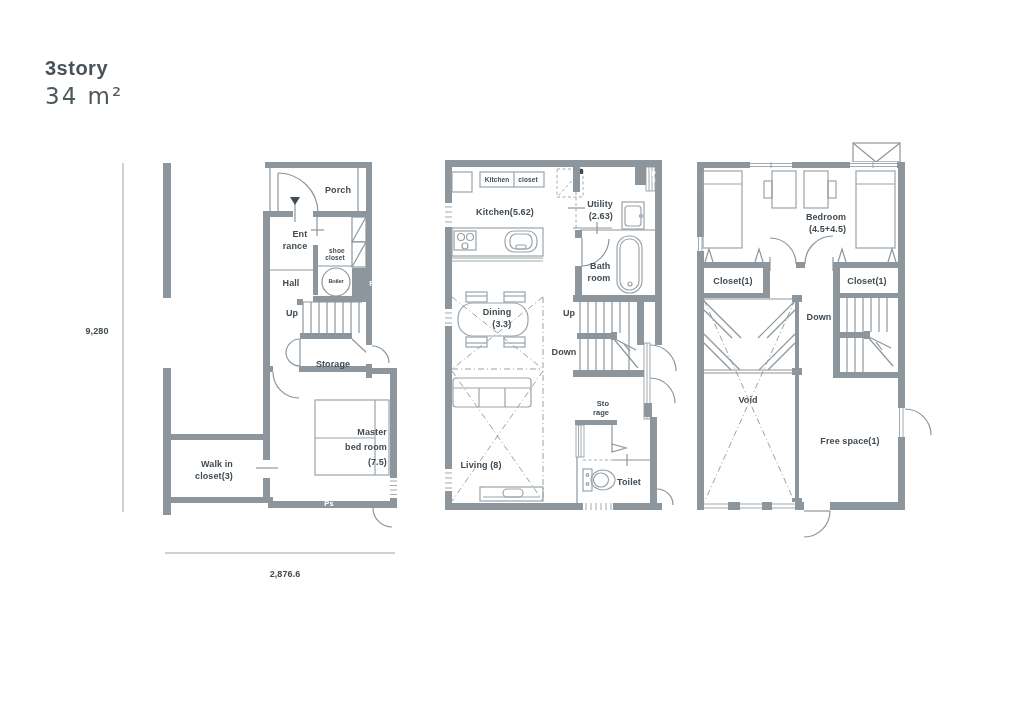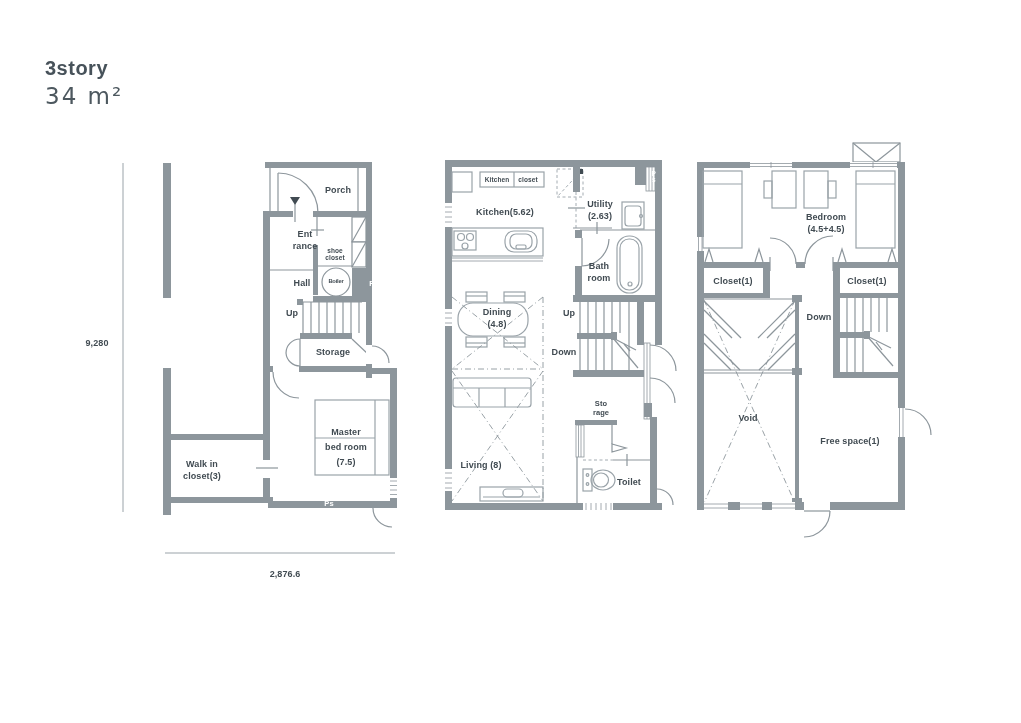--- a/index.html
+++ b/index.html
@@ -14,27 +14,27 @@
   .t8{stroke:#8d969c;stroke-width:0.8;fill:none;}
   .f{stroke:#9aa3a9;stroke-width:1.2;fill:none;}
   .ff{stroke:#8d969c;stroke-width:1.2;fill:#ffffff;}
   .d{stroke:#8d969c;stroke-width:0.9;fill:none;stroke-dasharray:6 3 1 3;}
   .ds{stroke:#9aa3a9;stroke-width:0.9;fill:none;stroke-dasharray:3 2.5;}
   .dk{fill:#414b52;stroke:none;}
   .dim{stroke:#9aa3a9;stroke-width:1;}
 
   
   .lbl{position:absolute;transform:translate(-50%,-50%);font-weight:bold;font-size:9px;
-       color:#414b52;white-space:pre-line;text-align:center;line-height:1.3;letter-spacing:0.1px;}
+       color:#414b52;white-space:pre-line;text-align:right;line-height:1.3;letter-spacing:0.1px;}
   .s75{font-size:7.5px;line-height:1.15;}
   .s65{font-size:6.5px;line-height:1.1;}
   .s55{font-size:5.8px;letter-spacing:-0.2px;}
   .white{color:#ffffff;padding-left:24px;}
   .vert{writing-mode:vertical-rl;text-orientation:upright;letter-spacing:-1px;line-height:1;}
-  .master{line-height:15px;}
+  .master{line-height:15px;margin-left:20px;}
   .title{position:absolute;left:45px;top:57px;font-size:20px;font-weight:bold;color:#47525a;letter-spacing:0.5px;}
   .subtitle{position:absolute;left:45px;top:83px;font-size:23px;font-weight:400;color:#4d585f;
             letter-spacing:2px;font-family:"DejaVu Sans",sans-serif;}
 </style>
 </head>
 <body>
 
 <div class="canvas">
 
 <svg width="1021" height="723" viewBox="0 0 1021 723">
@@ -379,58 +379,58 @@
 
   <g>
     <line class="dim" x1="123" y1="163" x2="123" y2="512"></line>
     <line class="dim" x1="165" y1="553" x2="395" y2="553"></line>
   </g>
 </svg>
 
 <div class="title">3story</div>
 <div class="subtitle">34 m²</div>
 
-<div class="lbl" style="left:97px;top:344px">9,280</div>
+<div class="lbl" style="left:97px;top:332px">9,280</div>
 <div class="lbl" style="left:285px;top:575px">2,876.6</div>
 
 <div class="lbl" style="left:338px;top:191px">Porch</div>
-<div class="lbl" style="left:305px;top:241px">Ent
+<div class="lbl" style="left:295px;top:241px">Ent
 rance</div>
 <div class="lbl s65" style="left:335px;top:254px">shoe
 closet</div>
-<div class="lbl" style="left:302px;top:284px">Hall</div>
+<div class="lbl" style="left:291px;top:284px">Hall</div>
 <div class="lbl s55" style="left:336px;top:282px">Boiler</div>
 <div class="lbl s75 white" style="left:362px;top:284px">Ps</div>
 <div class="lbl" style="left:292px;top:314px">Up</div>
-<div class="lbl" style="left:333px;top:353px">Storage</div>
-<div class="lbl" style="left:202px;top:471px">Walk in
+<div class="lbl" style="left:333px;top:365px">Storage</div>
+<div class="lbl" style="left:214px;top:471px">Walk in
 closet(3)</div>
 <div class="lbl master" style="left:346px;top:447px">Master
 bed room
 (7.5)</div>
 <div class="lbl s75 white" style="left:317px;top:504px">Ps</div>
 
 <div class="lbl s65" style="left:497px;top:180px">Kitchen</div>
 <div class="lbl s65" style="left:528px;top:180px">closet</div>
 <div class="lbl" style="left:505px;top:213px">Kitchen(5.62)</div>
 <div class="lbl" style="left:600px;top:211px">Utility
 (2.63)</div>
 <div class="lbl s65 white vert" style="left:641px;top:176px">Ps</div>
 <div class="lbl" style="left:599px;top:273px">Bath
 room</div>
 <div class="lbl" style="left:497px;top:319px">Dining
-(4.8)</div>
+(3.3)</div>
 <div class="lbl" style="left:569px;top:314px">Up</div>
 <div class="lbl" style="left:564px;top:353px">Down</div>
 <div class="lbl s75" style="left:601px;top:409px">Sto
 rage</div>
 <div class="lbl" style="left:481px;top:466px">Living (8)</div>
 <div class="lbl" style="left:629px;top:483px">Toilet</div>
 
 <div class="lbl" style="left:826px;top:224px">Bedroom
 (4.5+4.5)</div>
 <div class="lbl" style="left:733px;top:282px">Closet(1)</div>
 <div class="lbl" style="left:867px;top:282px">Closet(1)</div>
 <div class="lbl" style="left:819px;top:318px">Down</div>
-<div class="lbl" style="left:748px;top:419px">Void</div>
+<div class="lbl" style="left:748px;top:401px">Void</div>
 <div class="lbl" style="left:850px;top:442px">Free space(1)</div>
 
 </div>
 
 </body></html>

